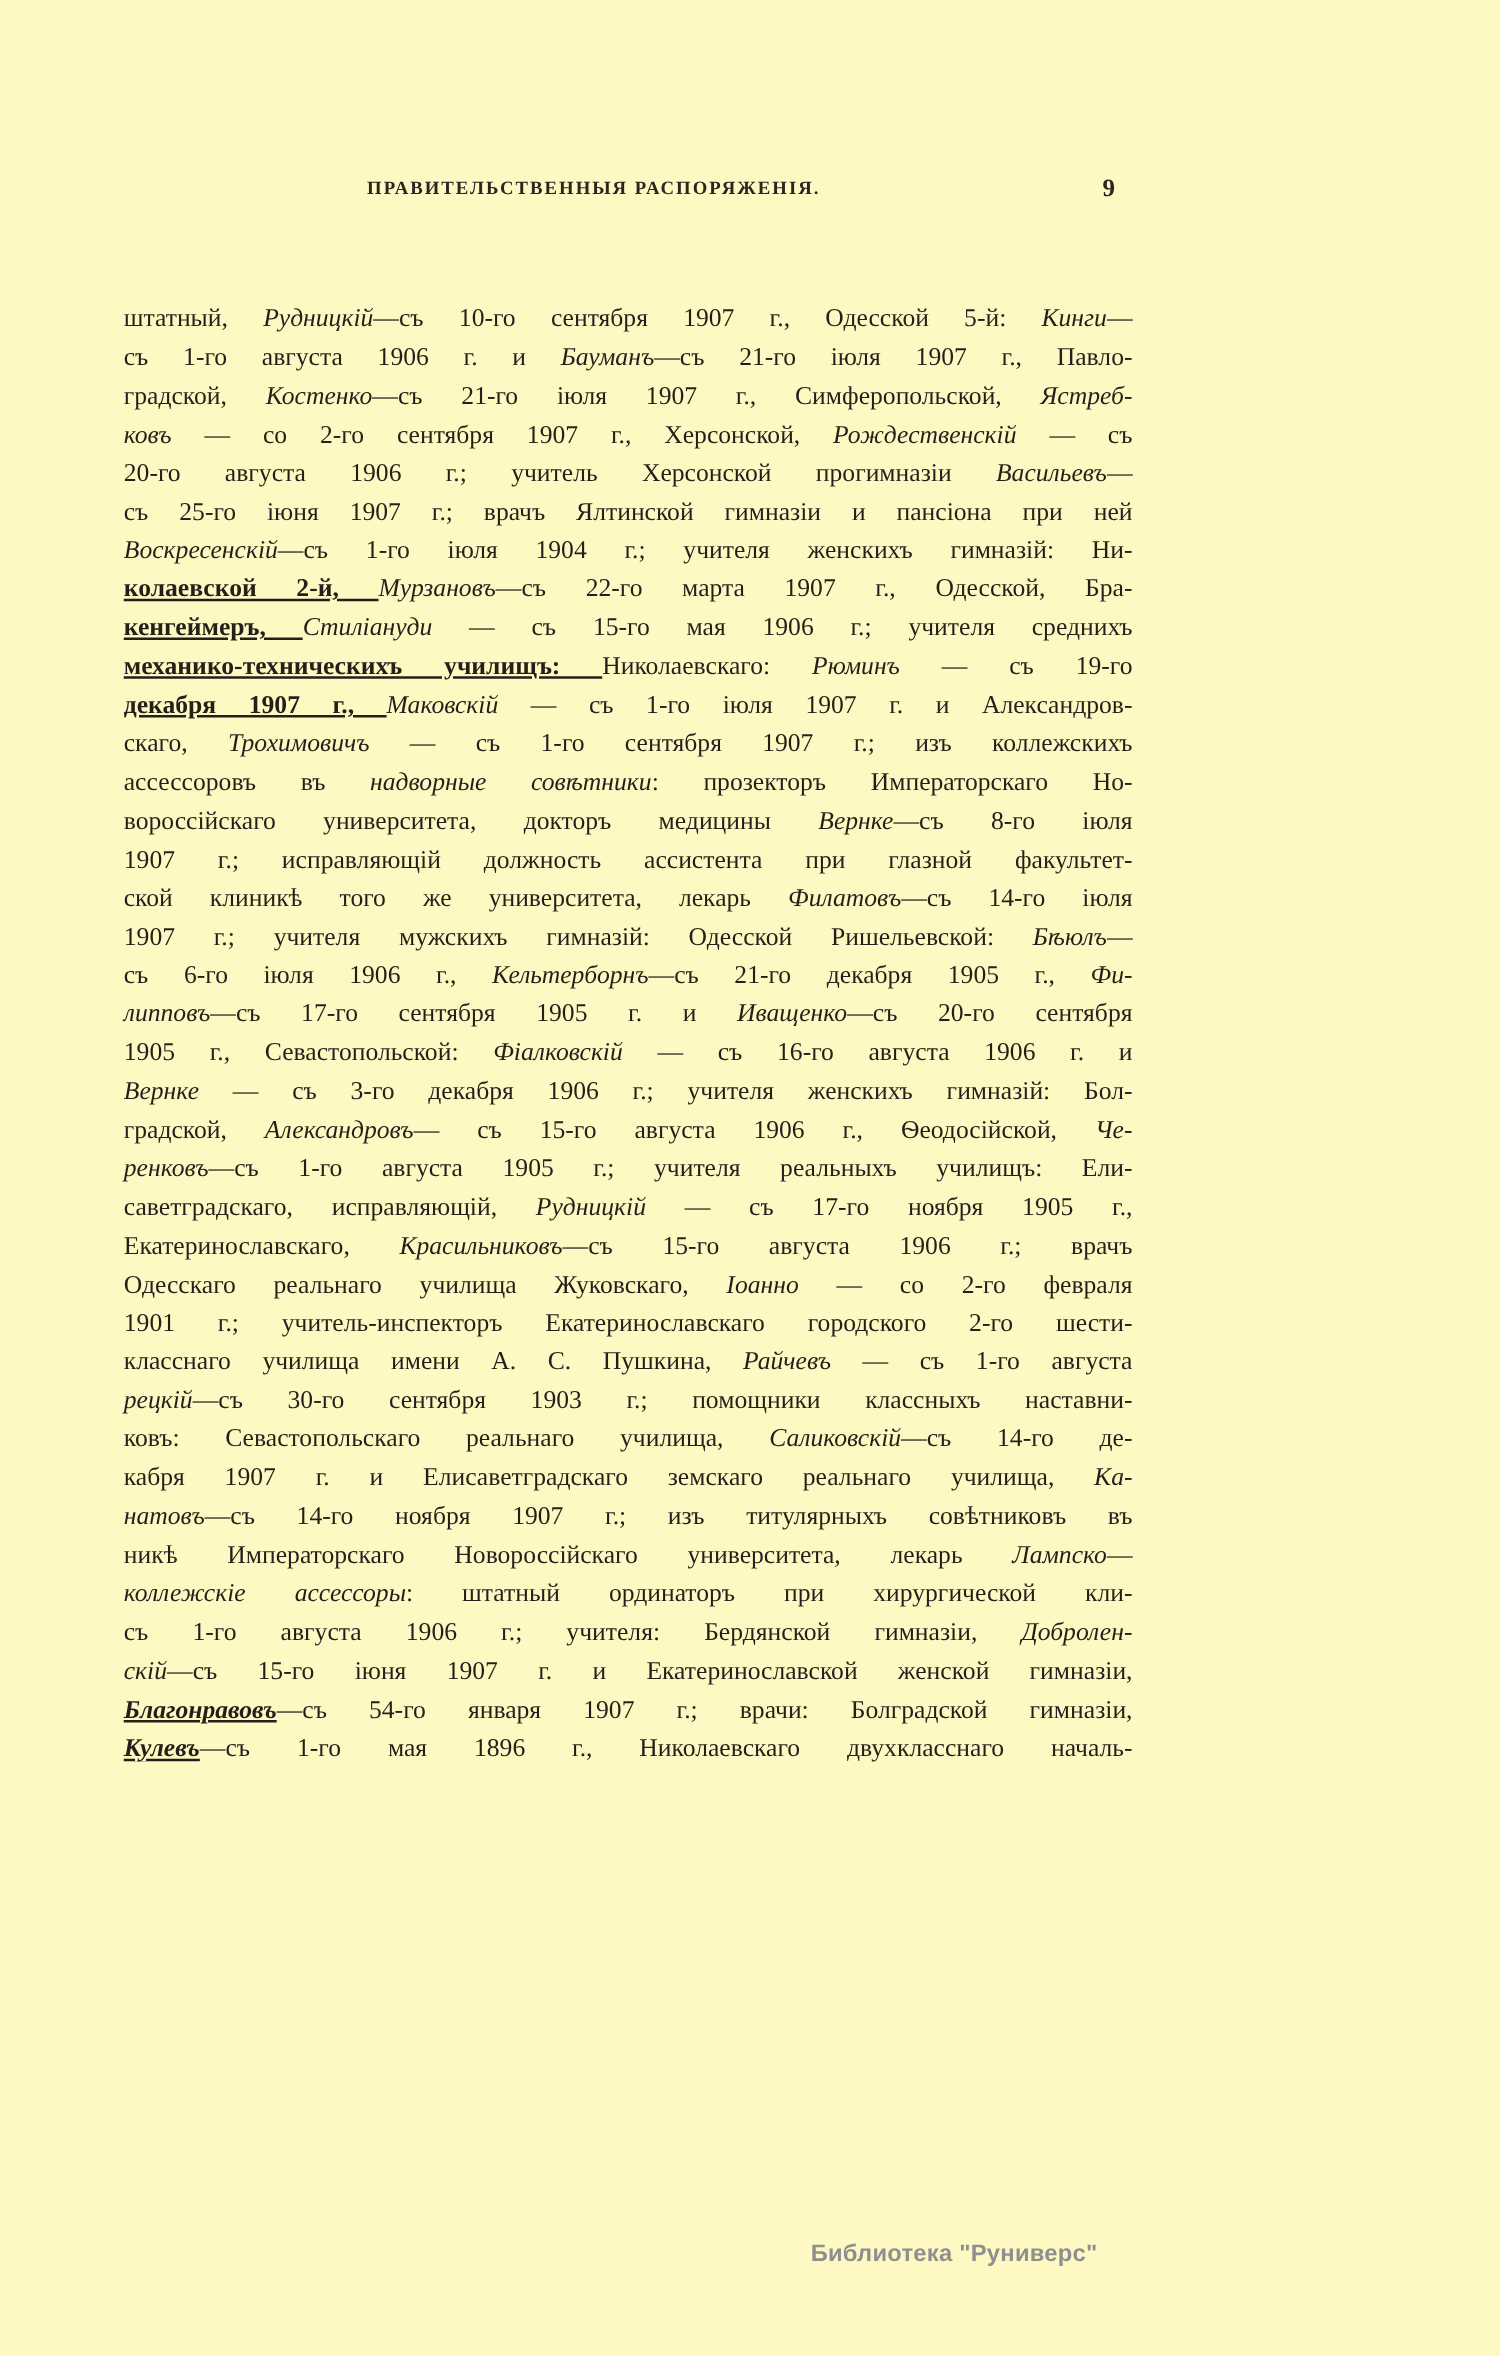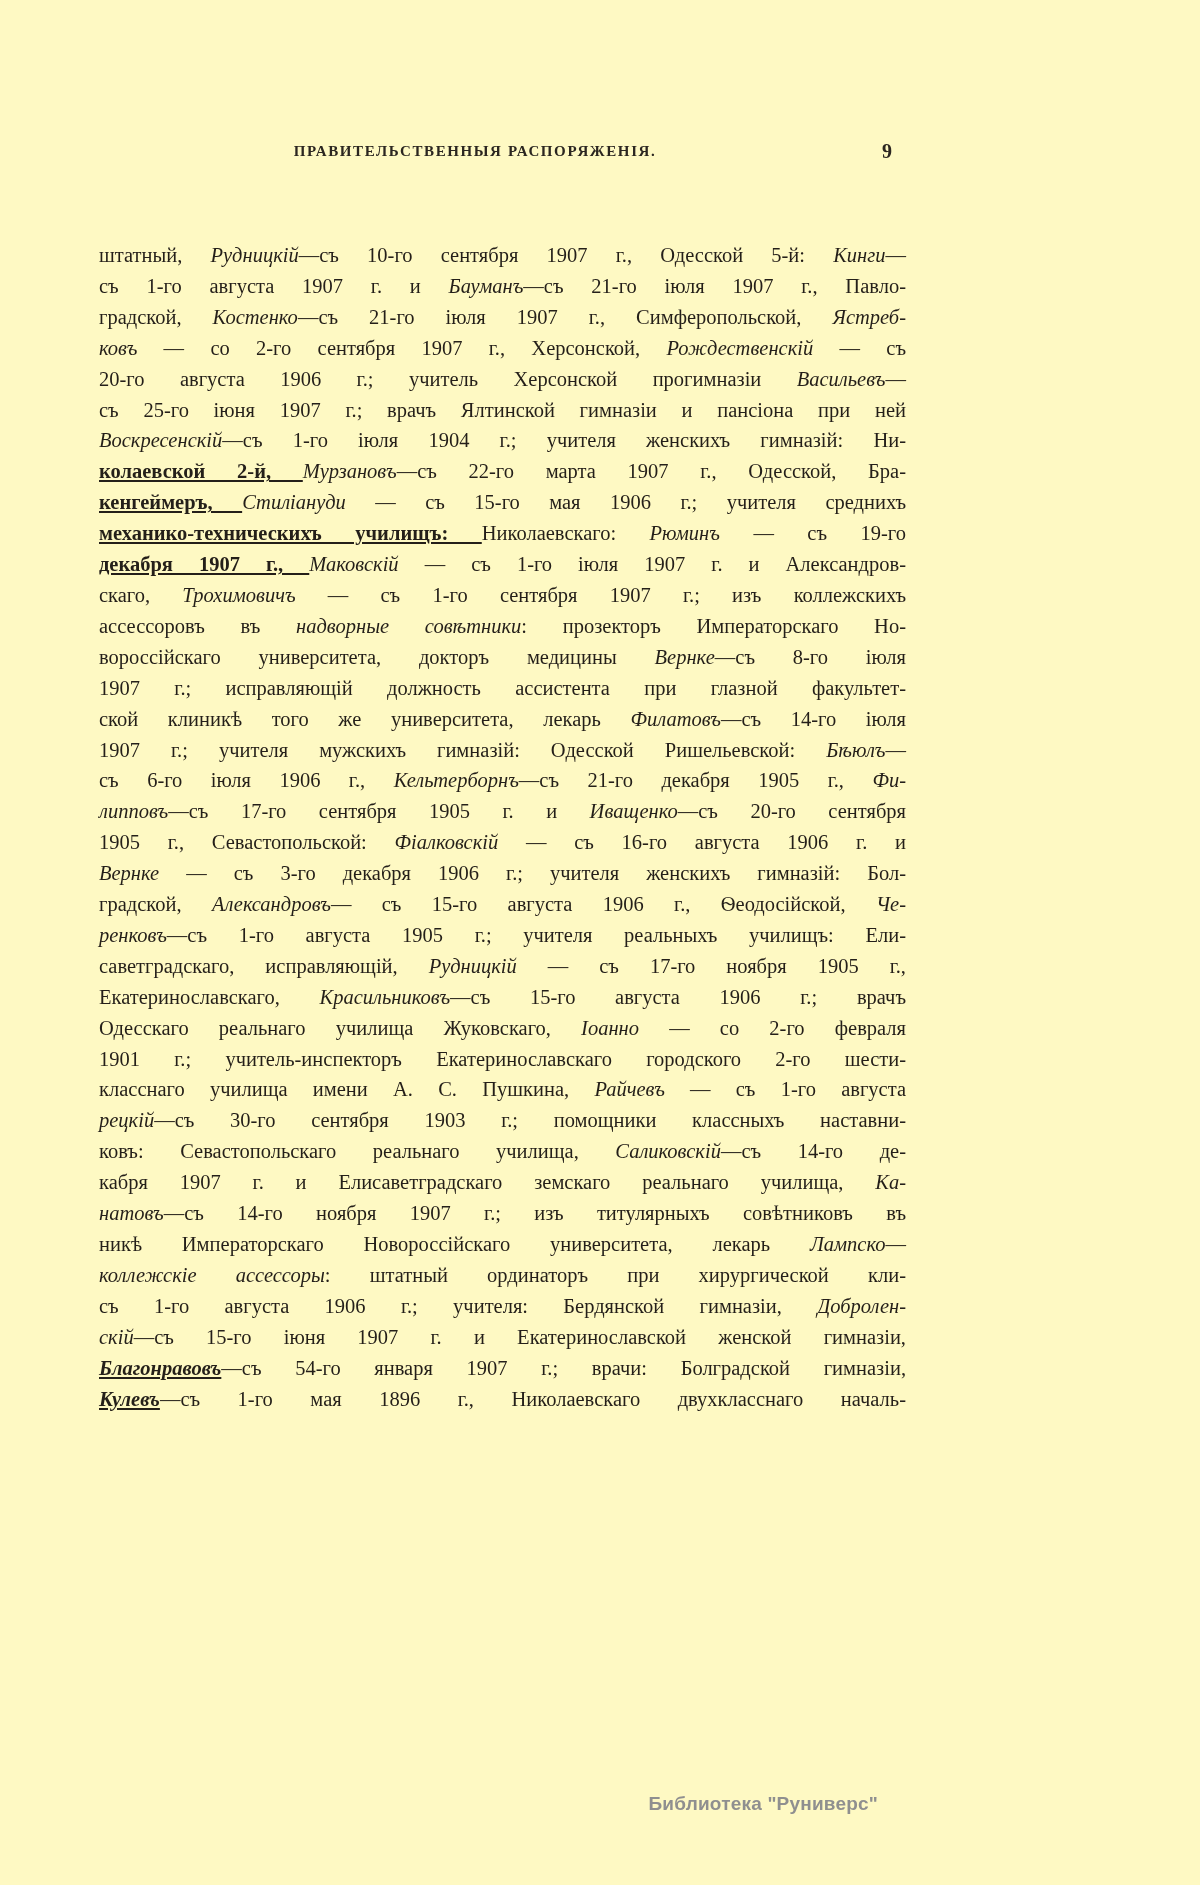--- a/index.html
+++ b/index.html
@@ -70,21 +70,21 @@
 
 <div class="page">
 
   <div class="header">
     <span class="header-title">ПРАВИТЕЛЬСТВЕННЫЯ РАСПОРЯЖЕНІЯ.</span>
     <span class="page-number">9</span>
   </div>
 
   <div class="body-text">
       <div class="line"><span class="">штатный, </span><span class="it ">Рудницкій</span><span class="">—съ 10-го сентября 1907 г., Одесской 5-й: </span><span class="it ">Кинги</span><span class="">—</span></div>
-      <div class="line"><span class="">съ 1-го августа 1907 г. и </span><span class="it ">Бауманъ</span><span class="">—съ 21-го іюля 1907 г., Павло-</span></div>
+      <div class="line"><span class="">съ 1-го августа 1906 г. и </span><span class="it ">Бауманъ</span><span class="">—съ 21-го іюля 1907 г., Павло-</span></div>
       <div class="line"><span class="">градской, </span><span class="it ">Костенко</span><span class="">—съ 21-го іюля 1907 г., Симферопольской, </span><span class="it ">Ястреб-</span></div>
       <div class="line"><span class="it ">ковъ</span><span class=""> — со 2-го сентября 1907 г., Херсонской, </span><span class="it ">Рождественскій</span><span class=""> — съ</span></div>
       <div class="line"><span class="">20-го августа 1906 г.; учитель Херсонской прогимназіи </span><span class="it ">Васильевъ</span><span class="">—</span></div>
       <div class="line"><span class="">съ 25-го іюня 1907 г.; врачъ Ялтинской гимназіи и пансіона при ней</span></div>
       <div class="line"><span class="it ">Воскресенскій</span><span class="">—съ 1-го іюля 1904 г.; учителя женскихъ гимназій: Ни-</span></div>
       <div class="line"><span class="bd">колаевской 2-й, </span><span class="it ">Мурзановъ</span><span class="">—съ 22-го марта 1907 г., Одесской, Бра-</span></div>
       <div class="line"><span class="bd">кенгеймеръ, </span><span class="it ">Стиліануди</span><span class=""> — съ 15-го мая 1906 г.; учителя среднихъ</span></div>
       <div class="line"><span class="bd">механико-техническихъ училищъ: </span><span class="">Николаевскаго: </span><span class="it ">Рюминъ</span><span class=""> — съ 19-го</span></div>
       <div class="line"><span class="bd">декабря 1907 г., </span><span class="it ">Маковскій</span><span class=""> — съ 1-го іюля 1907 г. и Александров-</span></div>
       <div class="line"><span class="">скаго, </span><span class="it ">Трохимовичъ</span><span class=""> — съ 1-го сентября 1907 г.; изъ коллежскихъ</span></div>

